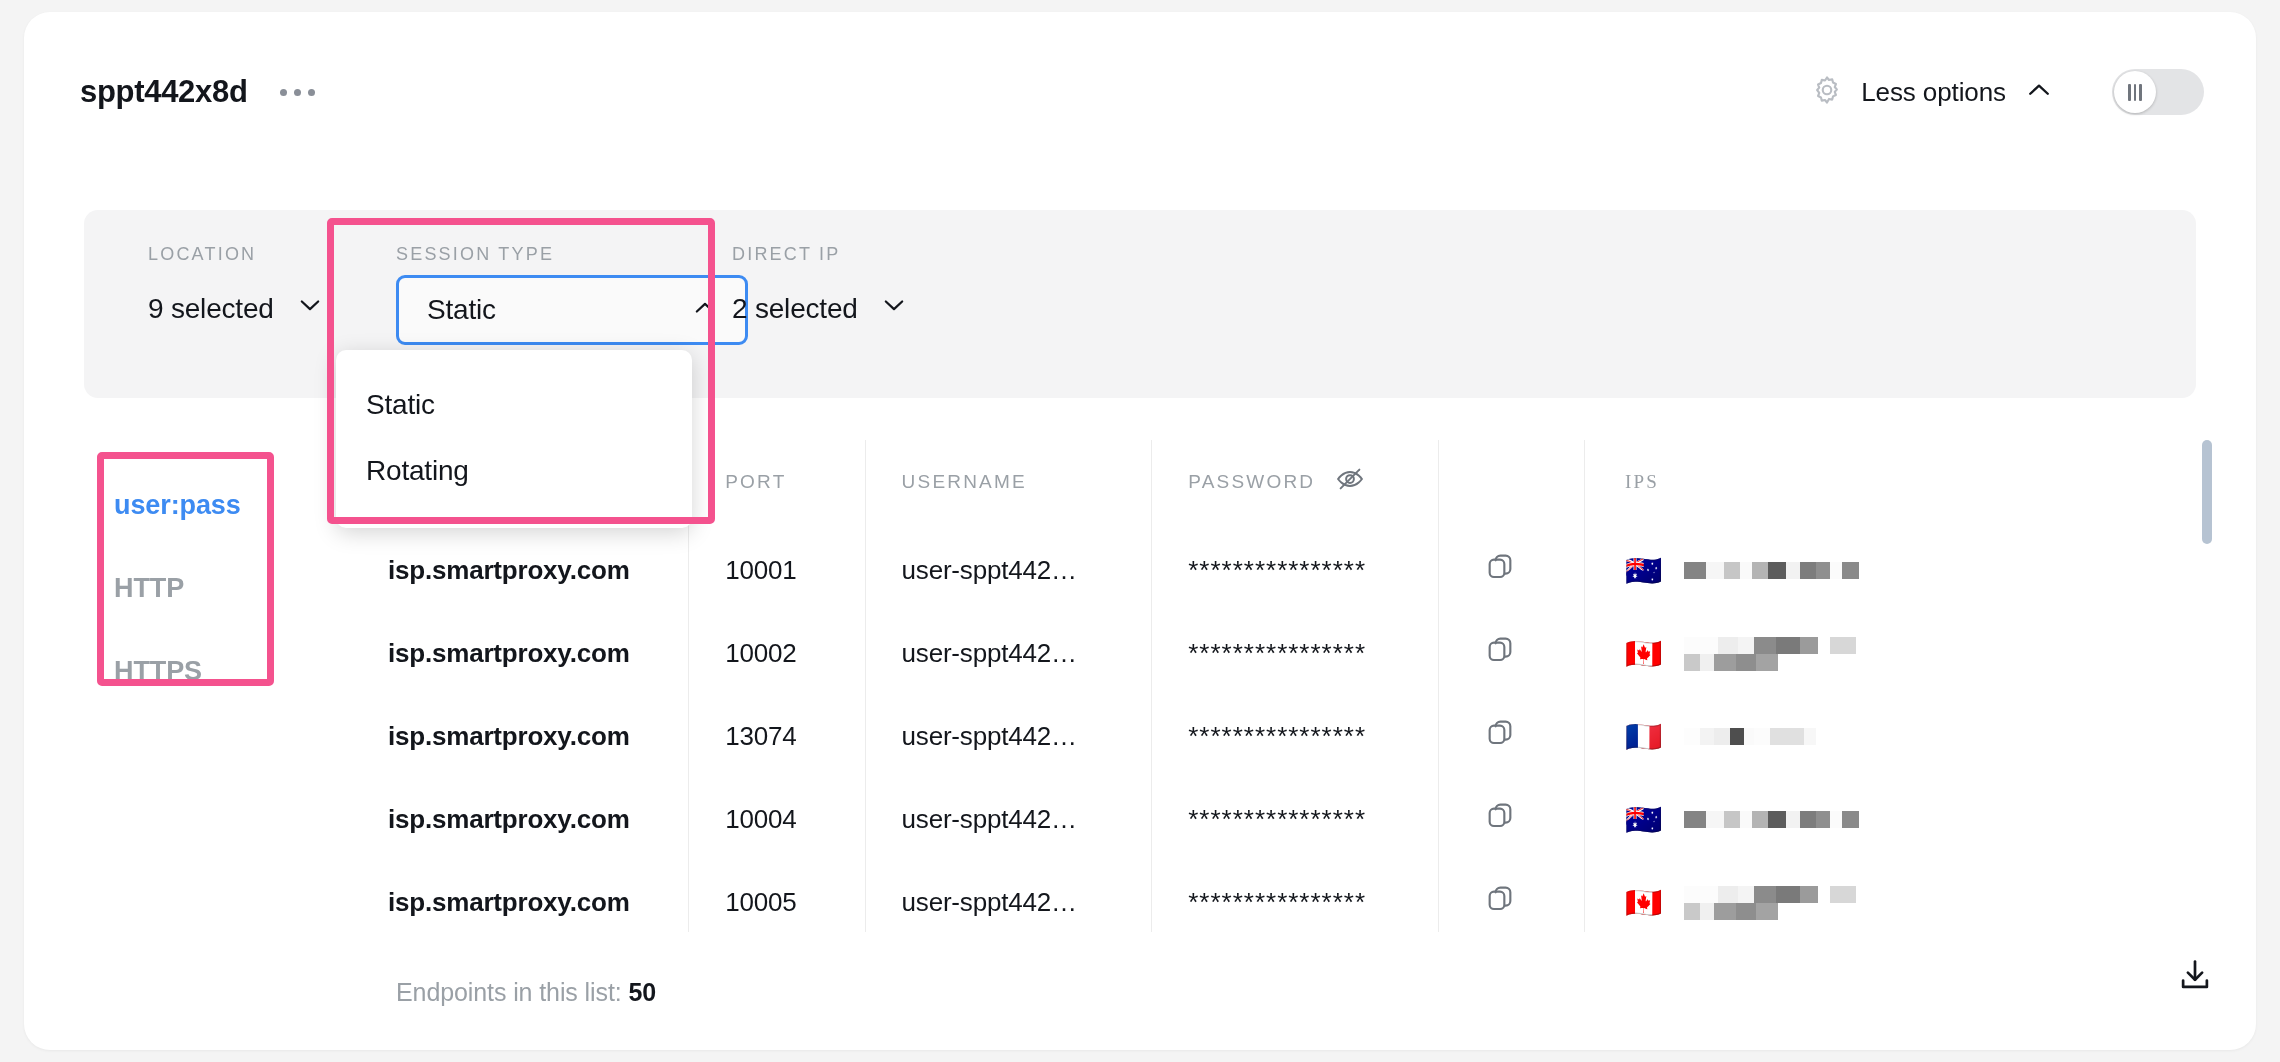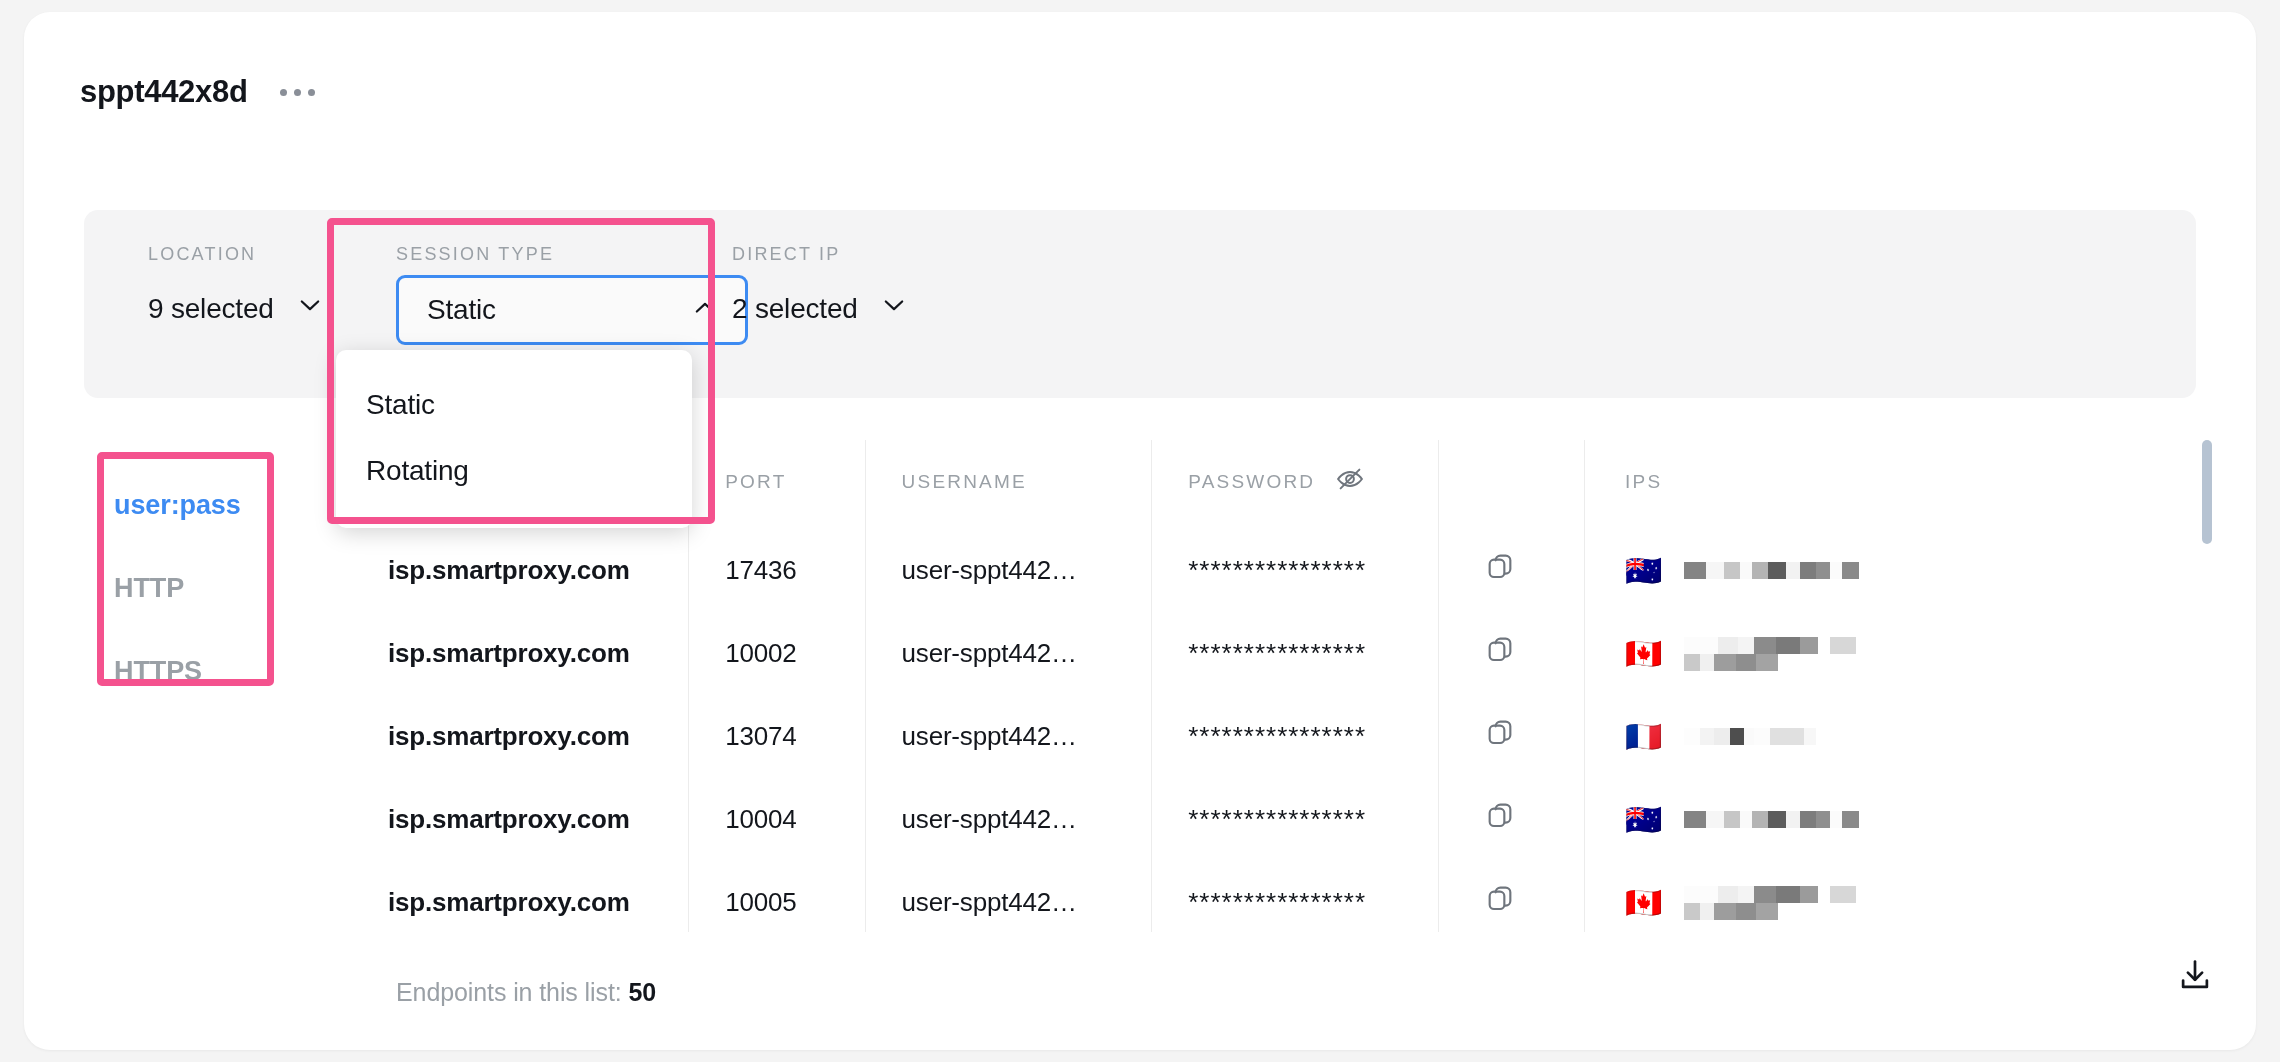--- a/index.html
+++ b/index.html
@@ -228,21 +228,21 @@
     font-size: 19px;
     letter-spacing: 2.2px;
     color: #9aa0a6;
     text-transform: uppercase;
     font-weight: normal;
     text-align: left;
     padding: 24px 0 30px 0;
     vertical-align: middle;
     border-right: 1px solid #ececec;
   }
-  thead th:last-child { border-right: none; }
+  thead th:last-child { border-right: none; font-family: Liberation Serif, serif; }
   tbody td {
     font-size: 26px;
     color: #13161c;
     padding: 22px 0;
     border-right: 1px solid #ececec;
     vertical-align: middle;
     letter-spacing: -0.2px;
   }
   tbody td:last-child { border-right: none; }
 
@@ -316,20 +316,44 @@
     <div class="card-header">
       <div class="title-group">
         <div class="card-title">sppt442x8d</div>
         <div class="dots-menu">
           <i></i>
           <i></i>
           <i></i>
         </div>
       </div>
 
+      <div class="header-right">
+        <div class="less-options">
+          <span class="gear-icon">
+            <svg width="32" height="32" viewBox="0 0 24 24" fill="none" stroke="#b9bdc3" stroke-width="1.6">
+              <circle cx="12" cy="12" r="3.2"></circle>
+              <path d="M12 2.6l1.5 1.9 2.4-.5.6 2.4 2.2 1.1-.9 2.3 1.6 1.8-1.6 1.8.9 2.3-2.2 1.1-.6 2.4-2.4-.5L12 21.4l-1.5-1.9-2.4.5-.6-2.4-2.2-1.1.9-2.3L4.6 12l1.6-1.8-.9-2.3 2.2-1.1.6-2.4 2.4.5z" stroke-linejoin="round"></path>
+            </svg>
+          </span>
+          <span class="label">Less options</span>
+          <span class="chev">
+            <svg width="30" height="30" viewBox="0 0 24 24" fill="none" stroke="#13161c" stroke-width="1.9" stroke-linecap="round" stroke-linejoin="round">
+              <polyline points="5,15 12,8.5 19,15"></polyline>
+            </svg>
+          </span>
+        </div>
+
+        <div class="toggle">
+          <div class="knob">
+            <span></span>
+            <span></span>
+            <span></span>
+          </div>
+        </div>
+      </div>
     </div>
 
     <div class="filter-bar">
 
       <div class="filter" id="filter-location">
         <div class="filter-label">LOCATION</div>
         <div class="filter-value">
           <span>9 selected</span>
           <span>
             <svg width="28" height="28" viewBox="0 0 24 24" fill="none" stroke="#13161c" stroke-width="1.9" stroke-linecap="round" stroke-linejoin="round">
@@ -389,21 +413,21 @@
                 </span>
               </span>
             </th>
             <th class="c-copy"></th>
             <th class="c-ips">IPS</th>
           </tr>
         </thead>
         <tbody id="table-body">
             <tr>
               <td class="c-host">isp.smartproxy.com</td>
-              <td class="c-port">17436</td>
+              <td class="c-port">10001</td>
               <td class="c-user">user-sppt442…</td>
               <td class="c-pass"><span class="masked">****************</span></td>
               <td class="c-copy"><span class="copy-icon"><svg width="32" height="32" viewBox="0 0 24 24" fill="none" stroke="#6f757d" stroke-width="1.6" stroke-linejoin="round">
                     <rect x="3.5" y="6.5" width="11" height="13" rx="3.2"></rect>
                     <path d="M8 6.5V7a3.5 3.5 0 013.5-3.5h4A3.5 3.5 0 0119 7v6.5a3.5 3.5 0 01-3.5 3.5H14.5"></path>
                   </svg></span></td>
               <td class="c-ips">
                 <span class="ip-cell">
                   <span class="flag">🇦🇺</span>
                   <span class="ip-redact">

